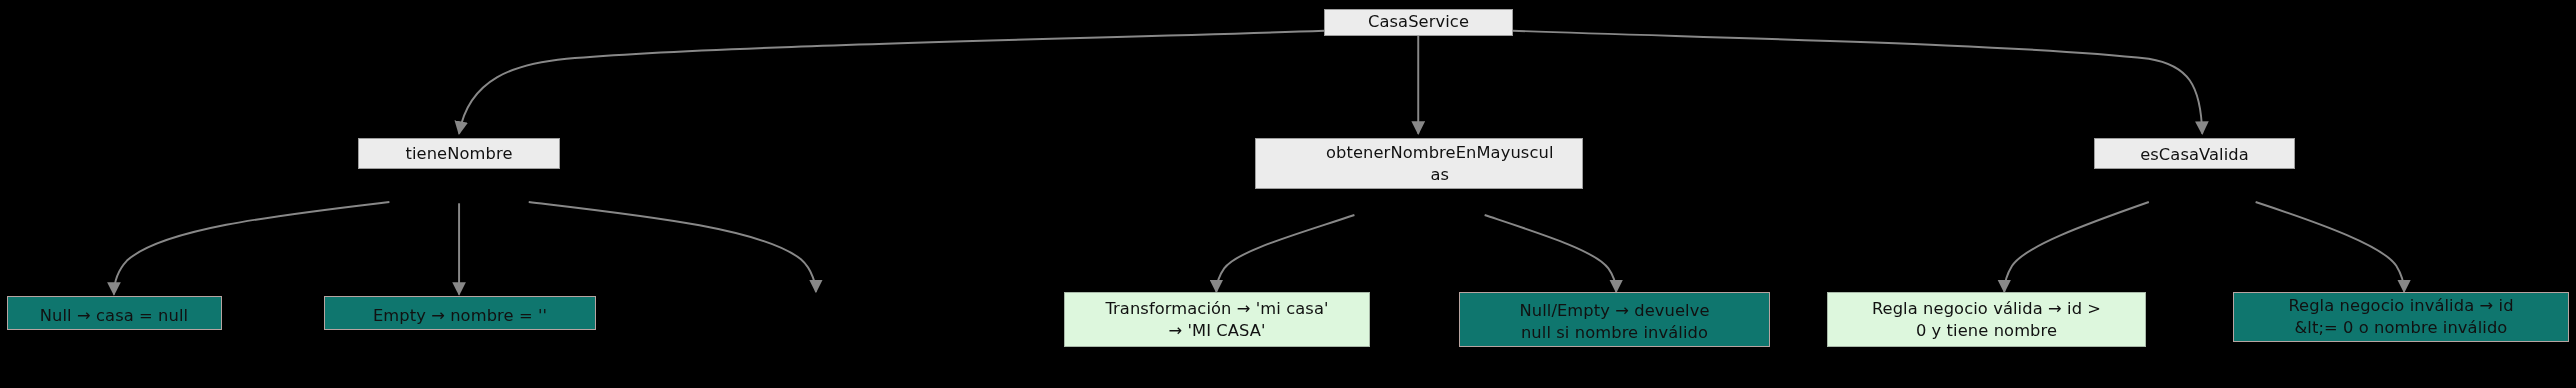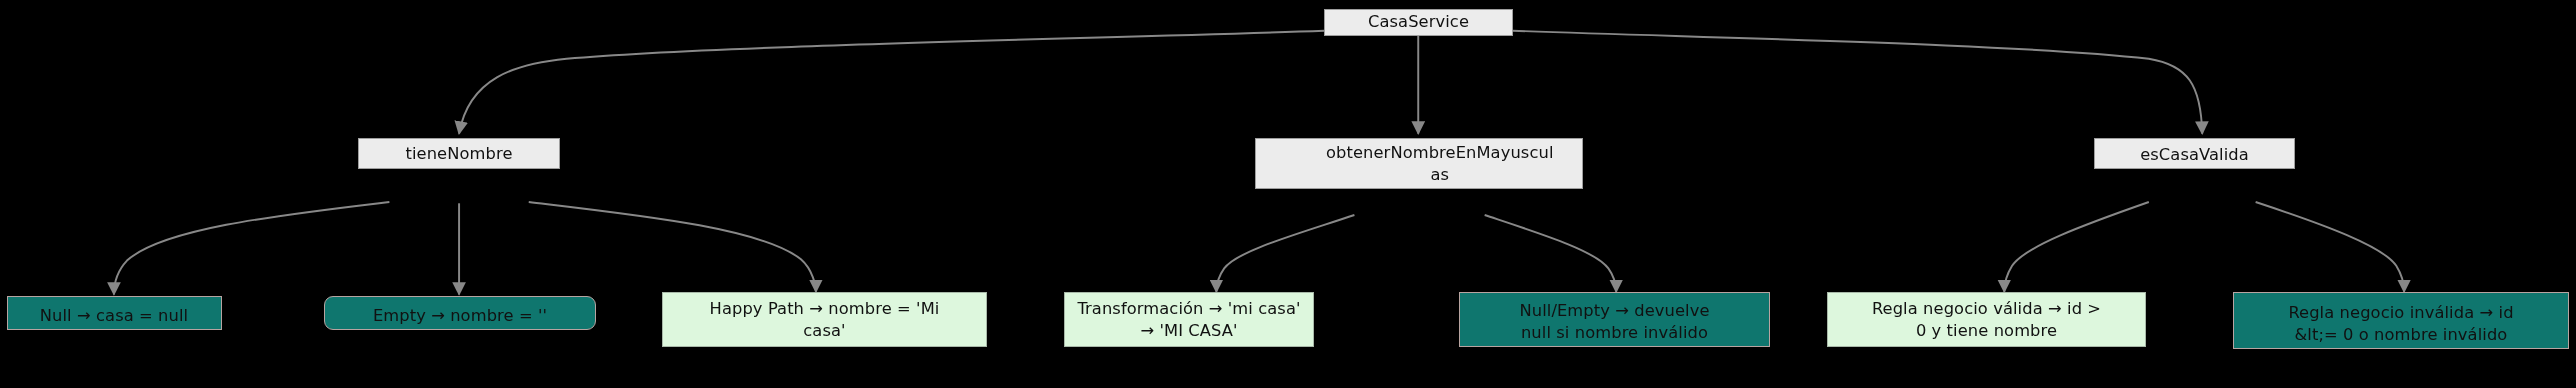--- a/index.html
+++ b/index.html
@@ -92,43 +92,39 @@
   </div>
 
   <div class="node fill-gray" style="left:2094px; top:138px; width:201px; height:31px;align-items:flex-end;">
     <span class="node-label">esCasaValida</span>
   </div>
 
   <div class="node fill-pink" style="left:6.5px; top:296px; width:215px; height:34px;">
     <span class="node-label">Null → casa = null</span>
   </div>
 
-  <div class="node fill-pink" style="left:324px; top:296px; width:272px; height:34px;border-radius:9px;">
+  <div class="node fill-pink" style="left:324px; top:296px; width:272px; height:34px;">
     <span class="node-label">Empty → nombre = ''</span>
   </div>
 
-  <div class="node fill-green" style="left:662px; top:292px; width:325px; height:55px;">
-    <span class="node-label">Happy Path → nombre = 'Mi
-casa'</span>
-  </div>
 
-  <div class="node fill-green" style="left:1064px; top:292px; width:250px; height:55px;">
+  <div class="node fill-green" style="left:1064px; top:292px; width:306px; height:55px;">
     <span class="node-label">Transformación → 'mi casa'
 → 'MI CASA'</span>
   </div>
 
   <div class="node fill-pink" style="left:1459px; top:292px; width:311px; height:55px;">
     <span class="node-label">Null/Empty → devuelve
 null si nombre inválido</span>
   </div>
 
   <div class="node fill-green" style="left:1827px; top:292px; width:319px; height:55px;justify-content:center;">
     <span class="node-label">Regla negocio válida → id &gt;
 0 y tiene nombre</span>
   </div>
 
-  <div class="node fill-pink" style="left:2233px; top:292px; width:336px; height:57px;">
+  <div class="node fill-pink" style="left:2233px; top:292px; width:336px; height:50px;">
     <span class="node-label">Regla negocio inválida → id
 &amp;lt;= 0 o nombre inválido</span>
   </div>
 
 </div>
 
 
 </body></html>

